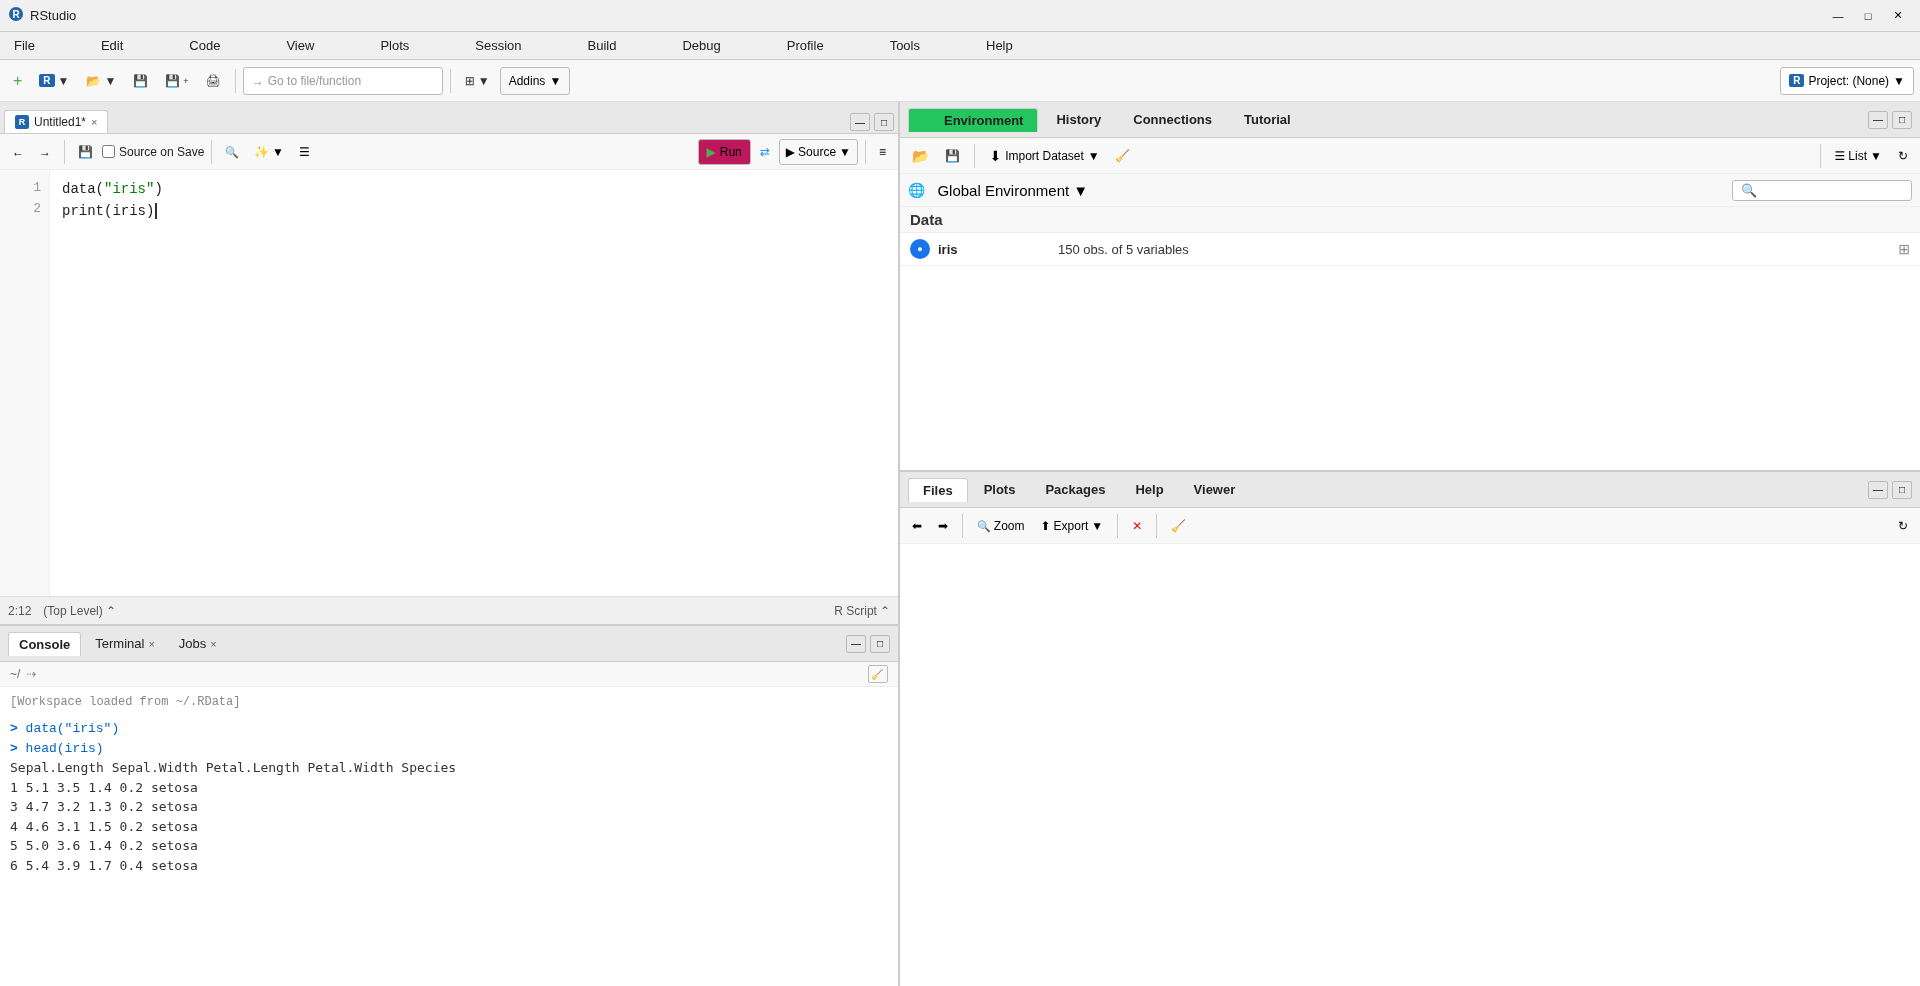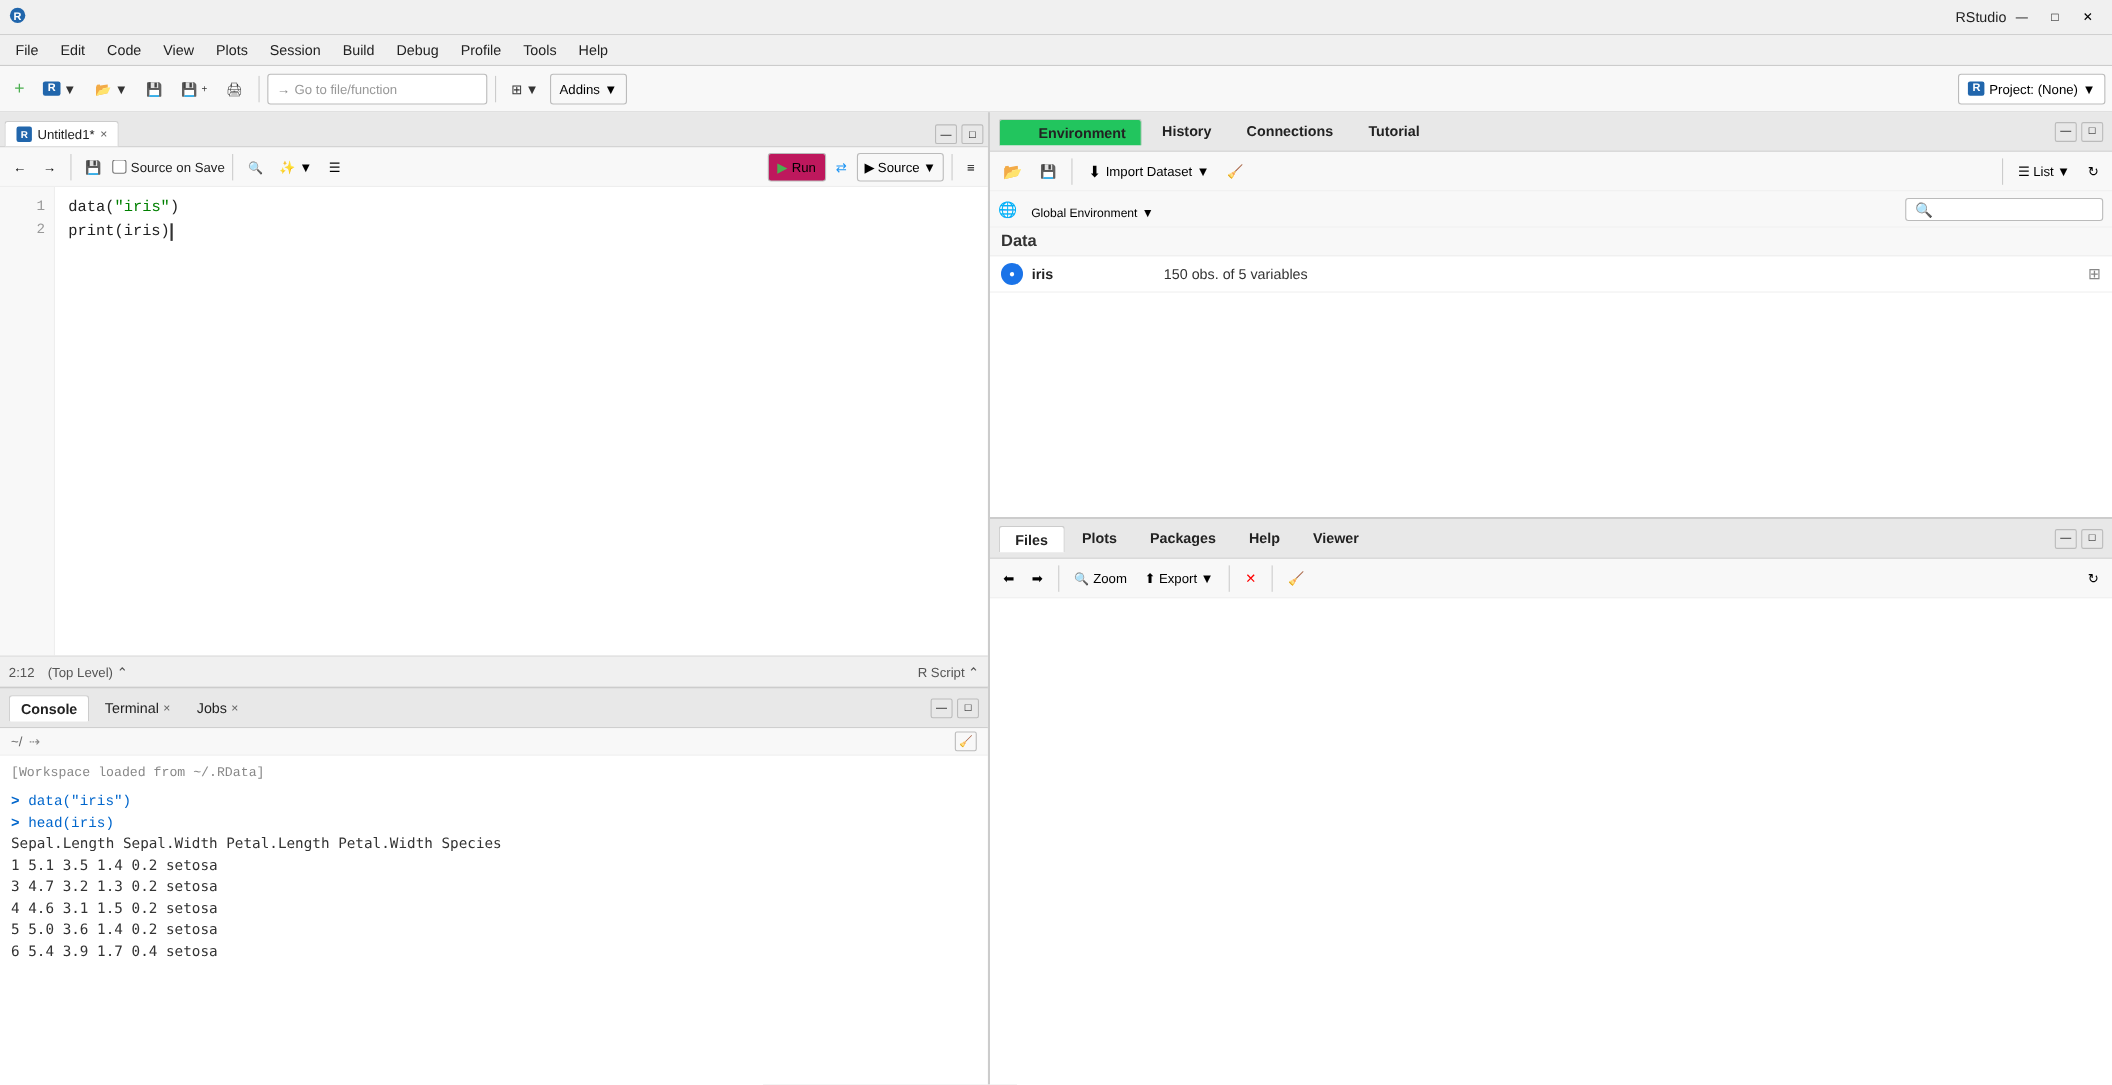--- a/index.html
+++ b/index.html
@@ -9,39 +9,40 @@
     #titlebar {
       background: #f0f0f0;
       height: 32px;
       display: flex;
       align-items: center;
       padding: 0 8px;
       border-bottom: 1px solid #ccc;
       user-select: none;
     }
     #titlebar .logo { margin-right: 6px; }
-    #titlebar .title { font-size: 13px; font-weight: normal; flex: 1; text-align: right; }
+    #titlebar .title { font-size: 13px; font-weight: normal; flex: 1; }
     #titlebar .win-controls { display: flex; gap: 2px; }
     #titlebar .win-btn {
       width: 28px; height: 22px;
       background: transparent;
       border: none;
       cursor: pointer;
       font-size: 11px;
       display: flex; align-items: center; justify-content: center;
     }
 
     
     #menubar {
       background: #f0f0f0;
       height: 28px;
       display: flex;
       align-items: center;
       padding: 0 4px;
       border-bottom: 1px solid #ccc;
+      gap: 46px;
     }
     .menu-item {
       padding: 3px 10px;
       cursor: pointer;
       border-radius: 3px;
       font-size: 13px;
     }
 
     
     #toolbar {
@@ -710,21 +711,21 @@
           <span>List</span>
           <span>▼</span>
         </button>
         <button class="ed-btn">
           <span>↻</span>
         </button>
       </div>
 
       <div style="background:#f8f8f8;padding:3px 8px;border-bottom:1px solid #eee;display:flex;align-items:center;gap:6px;">
         <span style="font-size:14px;">🌐</span>
-        <button class="ed-btn" style="font-size:11px;gap:4px;align-items:flex-end;">
+        <button class="ed-btn" style="font-size:15px;gap:4px;">
           <span>Global Environment</span>
           <span>▼</span>
         </button>
         <div style="flex:1;"></div>
         <div style="border:1px solid #bbb;border-radius:3px;background:white;padding:2px 8px;display:flex;align-items:center;width:180px;">
           <span style="color:#aaa;margin-right:4px;">🔍</span>
           <input type="text" style="border: none; outline: none; font-size: 12px; width: 100%; background: transparent;" placeholder="">
         </div>
       </div>
 

